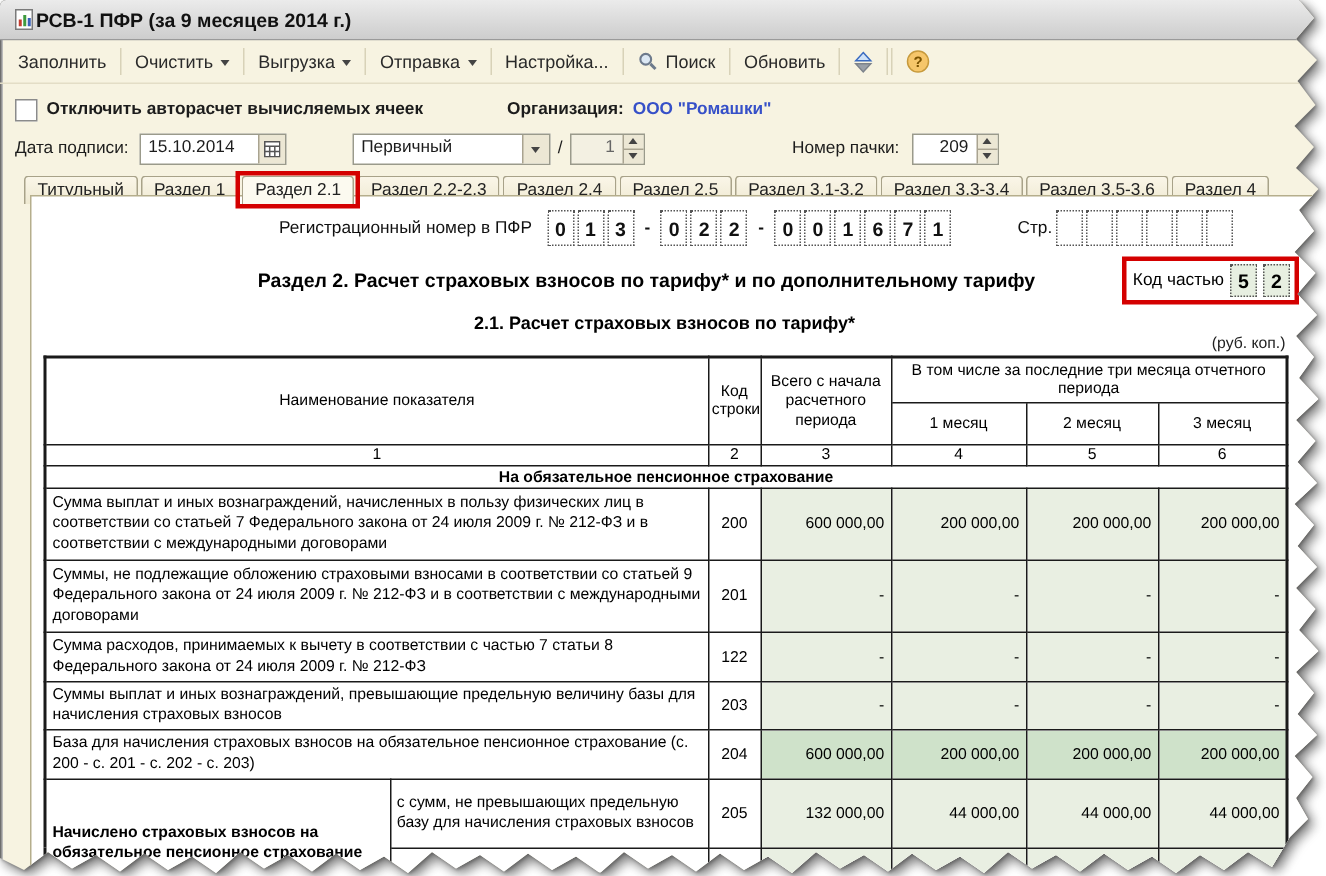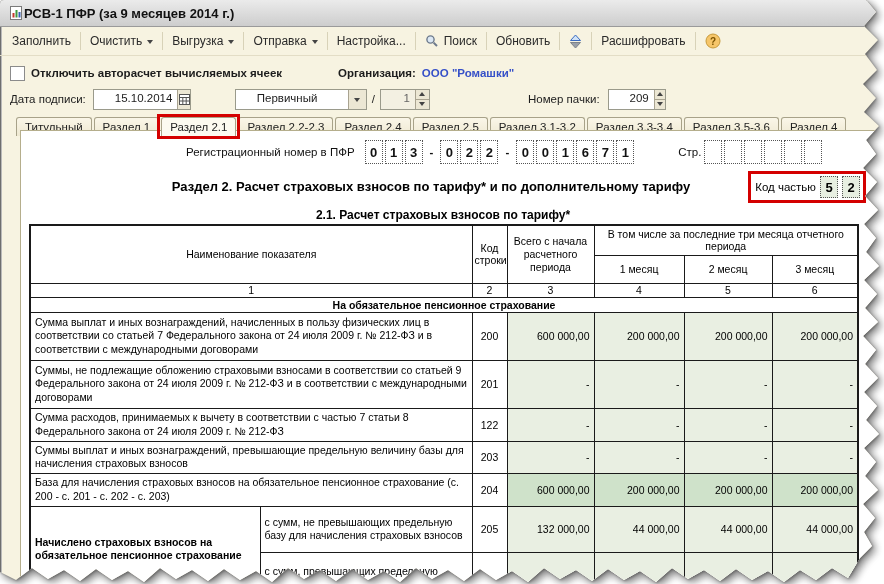--- a/index.html
+++ b/index.html
@@ -13,21 +13,21 @@
   .toolbar{height:28px;display:flex;align-items:center;padding:0 4px;font-size:12px;color:#2a2a2a;border-bottom:1px solid #e3ddc6;}
   .tbtn{display:flex;align-items:center;gap:5px;padding:4px 8px;white-space:nowrap;cursor:default;}
   .tsep{width:1px;height:18px;background:#d8d2b8;margin:0 1px;}
   .caret{width:0;height:0;border-left:3.5px solid transparent;border-right:3.5px solid transparent;border-top:4px solid #444;margin-top:1px;}
   
   .row1{display:flex;align-items:center;height:26px;margin-top:4px;padding-left:10px;font-size:11.5px;color:#1c1c1c;font-weight:bold;}
   .checkbox{width:13px;height:13px;background:#fff;border:1px solid #8b8b8b;margin-right:6px;}
   .link{color:#3650c8;}
   .row2{display:flex;align-items:center;height:26px;padding-left:10px;font-size:11.5px;color:#1c1c1c;}
   .field{display:flex;align-items:stretch;border:1px solid #9a9a8b;background:#fff;height:19px;}
-  .field .val{padding:2px 5px 0 5px;font-size:11.5px;margin-left:16px;}
+  .field .val{padding:2px 5px 0 5px;font-size:11.5px;}
   .fbtn{width:17px;background:#ece7d4;border-left:1px solid #a9a390;display:flex;align-items:center;justify-content:center;}
   .spin{width:13px;border-left:1px solid #a9a390;display:flex;flex-direction:column;}
   .spin span{flex:1;background:#ece7d4;display:flex;align-items:center;justify-content:center;}
   .spin span + span{border-top:1px solid #a9a390;}
   .tri-u{width:0;height:0;border-left:3px solid transparent;border-right:3px solid transparent;border-bottom:4px solid #444;}
   .tri-d{width:0;height:0;border-left:3px solid transparent;border-right:3px solid transparent;border-top:4px solid #444;}
   .disabled{background:#f3f0e2;}
   .disabled .val{color:#666;}
   
   .tabbar{display:flex;align-items:flex-end;gap:2px;height:24px;padding-left:16px;}
@@ -113,23 +113,20 @@
           <span>Обновить</span>
         </div>
       <div class="tsep"></div>
       <div class="tbtn">
         <svg width="13" height="15" viewBox="0 0 13 15">
             <polygon points="6.5,1 11.5,6.5 1.5,6.5" fill="#cfe2f8" stroke="#3a6bc0"></polygon>
             <polygon points="1.5,8.5 11.5,8.5 6.5,14" fill="#9aa0a8" stroke="#7d838b"></polygon>
           </svg>
       </div>
       <div class="tsep"></div>
-      <div class="tbtn">
-          <span>Расшифровать</span>
-        </div>
       <div class="tsep"></div>
       <div class="tbtn">
         <svg width="16" height="16" viewBox="0 0 16 16">
             <circle cx="8" cy="8" r="7" fill="#f6c66a" stroke="#c79a3c"></circle>
             <text x="8" y="11.5" text-anchor="middle" font-size="10" font-weight="bold" fill="#7a5200">?</text>
           </svg>
       </div>
     </div>
 
     <div class="row1">
@@ -232,20 +229,21 @@
       <div class="titlerow">
         <div class="stitle">Раздел 2. Расчет страховых взносов по тарифу* и по дополнительному тарифу</div>
         <div class="tariff">
           <span>Код частью</span>
           <span class="tcell">5</span>
           <span class="tcell">2</span>
         </div>
       </div>
 
       <div class="subtitle">2.1. Расчет страховых взносов по тарифу*</div>
+      <div class="units">(руб. коп.)</div>
 
       <table>
         <colgroup>
             <col style="width:230px">
             <col style="width:212px">
             <col style="width:35px">
             <col style="width:87px">
             <col style="width:90px">
             <col style="width:88px">
             <col style="width:86px">

